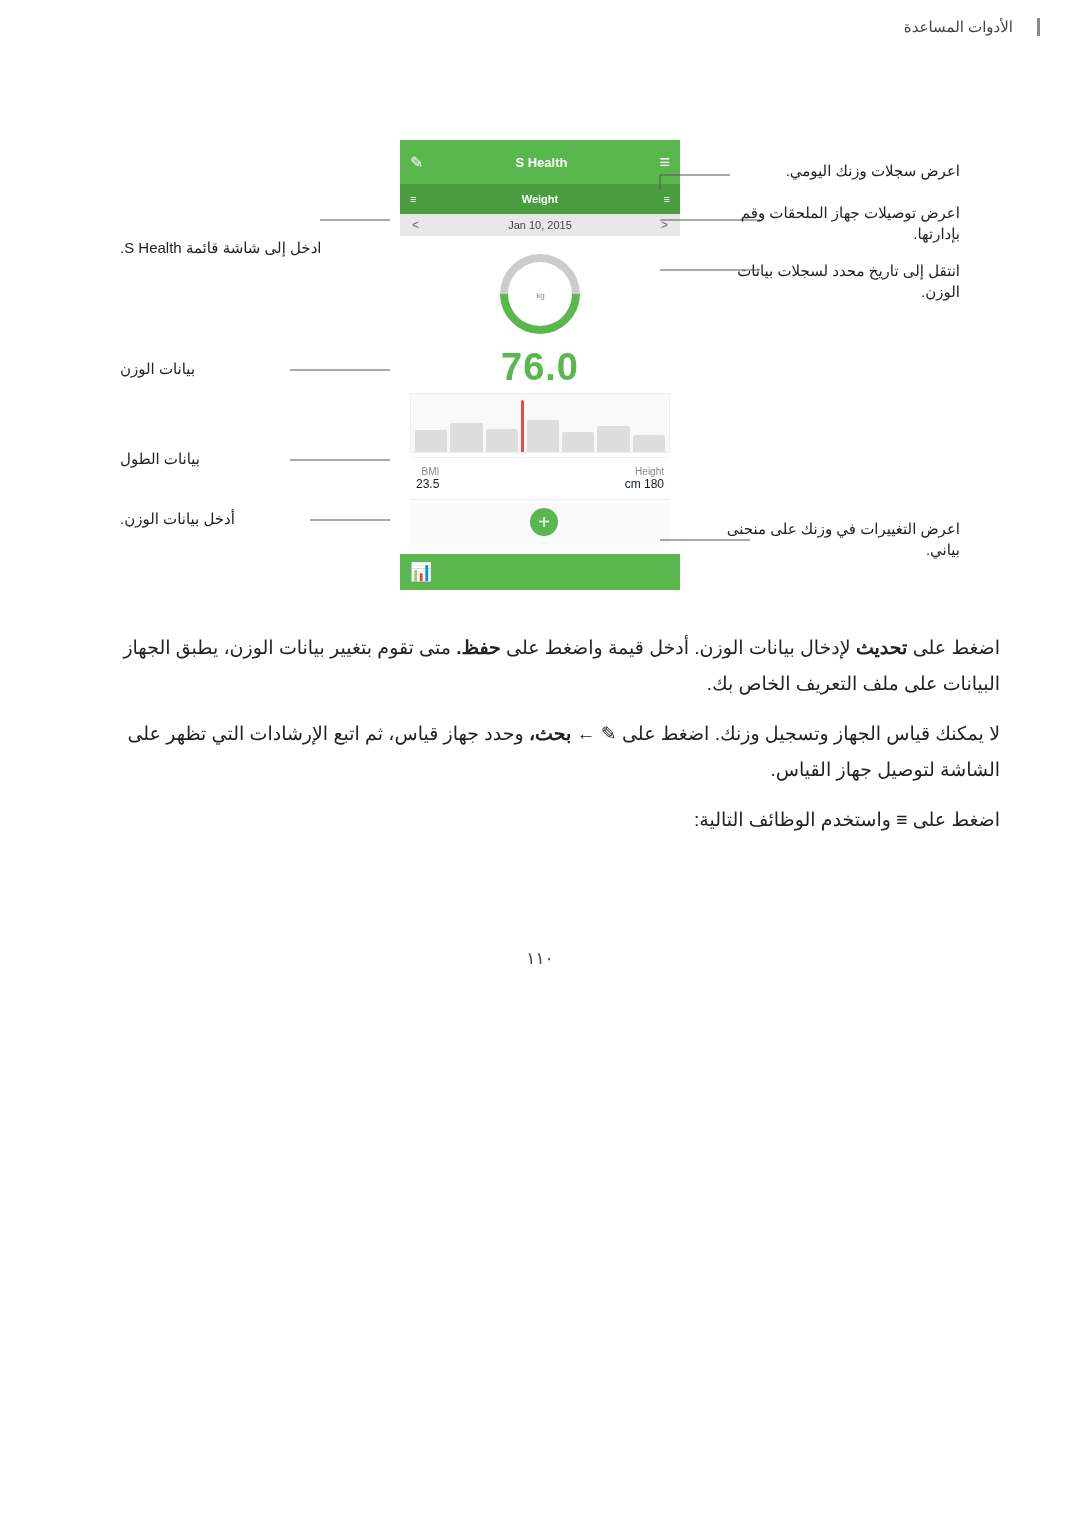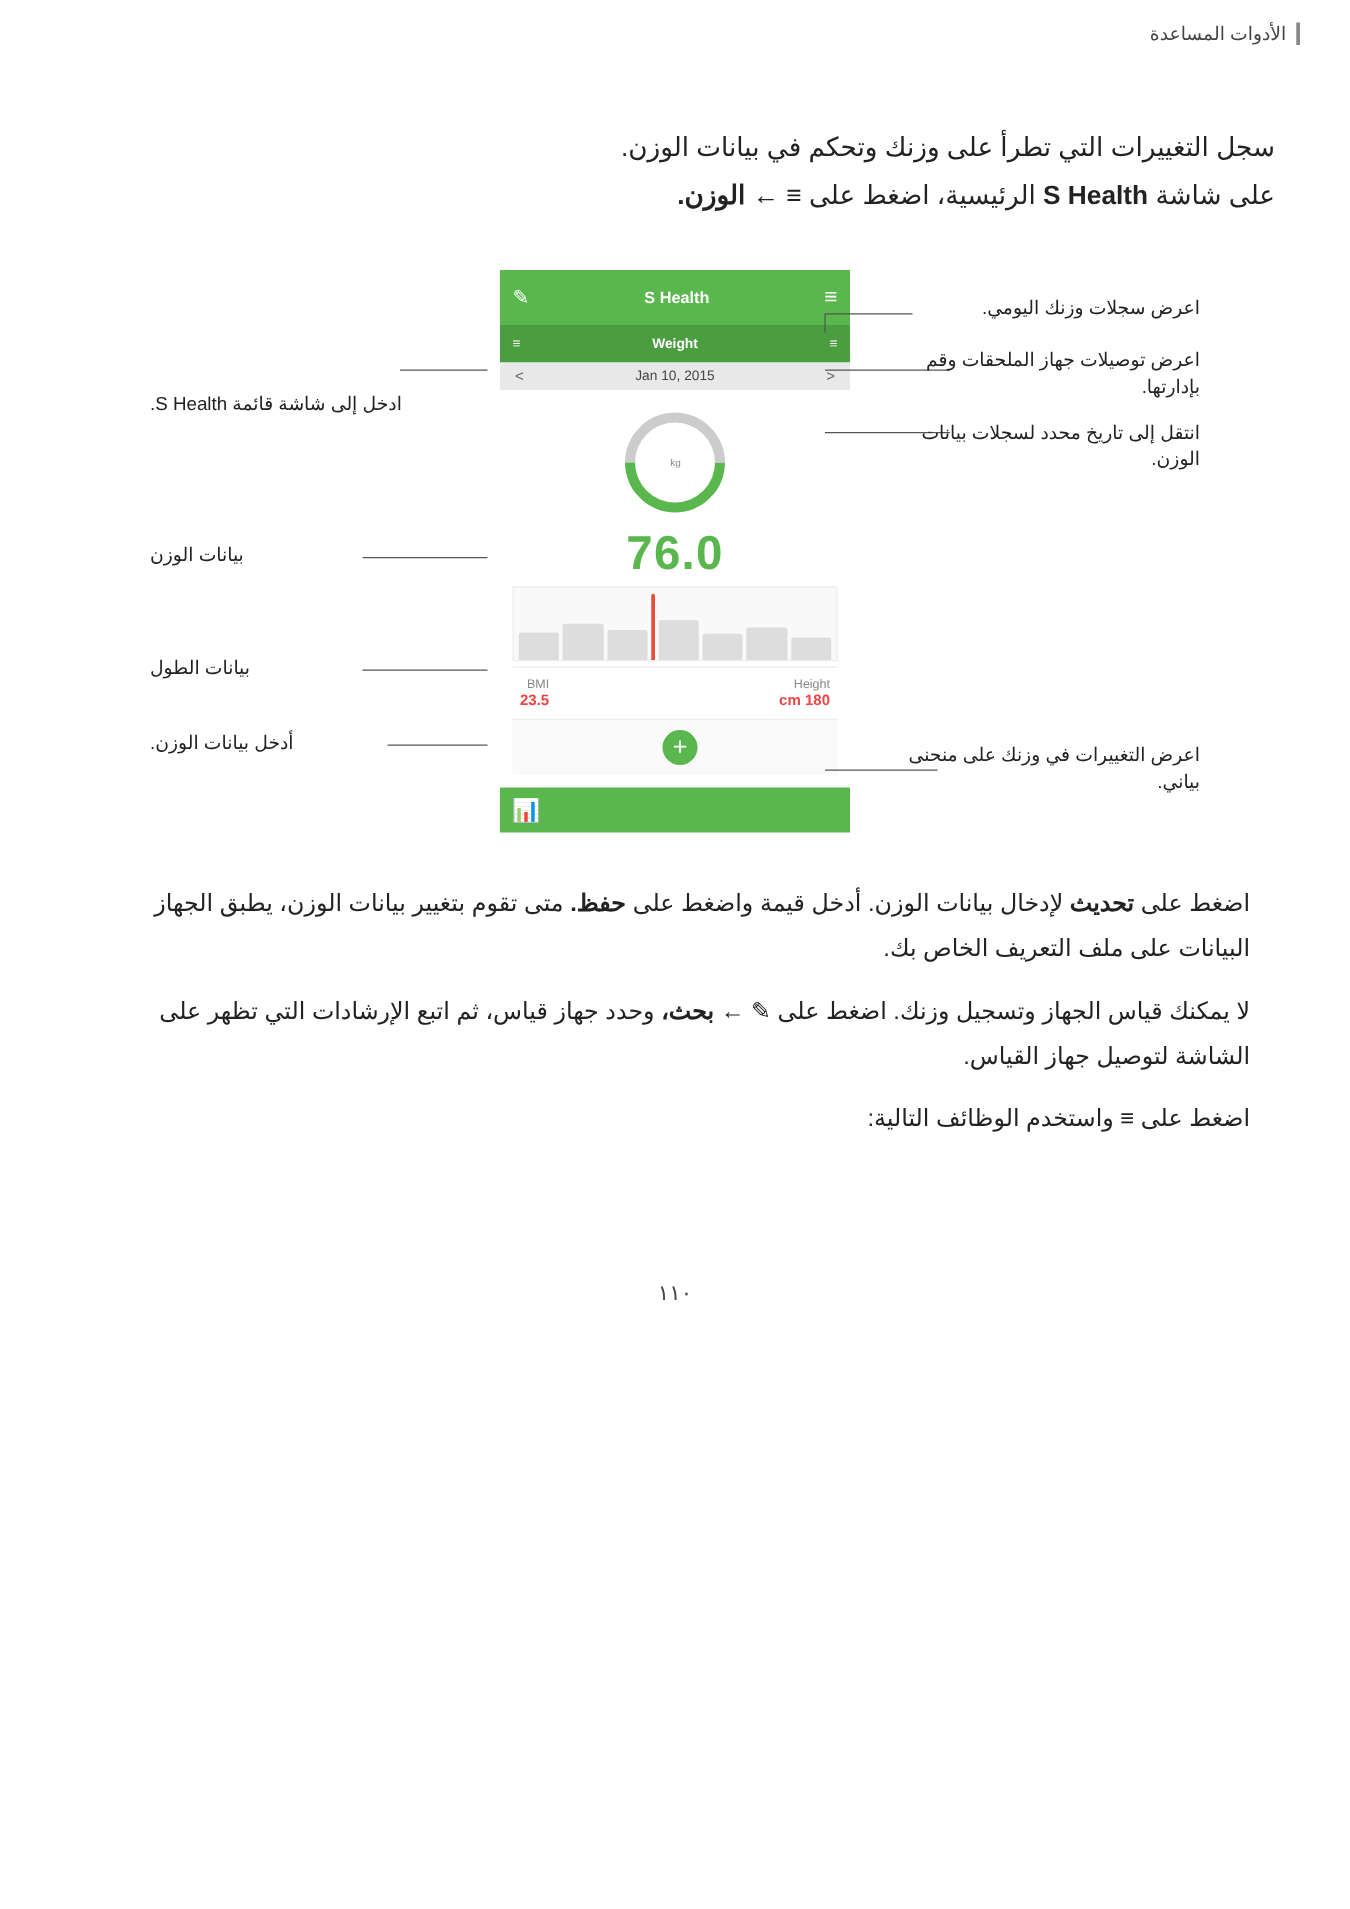--- a/index.html
+++ b/index.html
@@ -14,21 +14,21 @@
     }
 
     
     .header-bar {
       position: absolute;
       top: 18px;
       right: 40px;
       font-size: 15px;
       color: #444;
       border-right: 3px solid #888;
-      padding-right: 8px;
+      padding-right: 24px;
     }
 
     
     .main-content {
       padding: 60px 60px 60px 60px;
       margin-top: 40px;
     }
 
     
     .page-title {
@@ -153,22 +153,22 @@
     
     .height-row {
       display: flex;
       justify-content: space-between;
       padding: 8px 6px;
       border-top: 1px solid #eee;
       font-size: 12px;
       color: #555;
     }
     .height-val {
-      font-weight: bold;
-      color: #ef4444;
+      font-weight: normal;
+      color: #0f172a;
     }
 
     
     .add-row {
       display: flex;
       align-items: center;
       justify-content: center;
       padding: 8px;
       border-top: 1px solid #eee;
       background: #fafafa;
@@ -290,31 +290,20 @@
     }
   </style>
 </head>
 <body>
 
 <div class="header-bar">الأدوات المساعدة</div>
 
 <div class="main-content">
 
 
-  <div class="intro-text">
-    <p>سجل التغييرات التي تطرأ على وزنك وتحكم في بيانات الوزن.</p>
-    <p>
-      <span>على شاشة </span>
-      <strong>S Health</strong>
-      <span> الرئيسية، اضغط على </span>
-      <strong>≡</strong>
-      <span> ← </span>
-      <strong>الوزن.</strong>
-    </p>
-  </div>
 
   <div class="diagram-wrapper">
 
     <div class="phone-container">
 
       <div class="phone-header">
         <span style="color:white;font-size:18px;">≡</span>
         <span style="color:white;font-size:13px;font-weight:bold;">S Health</span>
         <span style="color:white;font-size:16px;">✎</span>
       </div>

